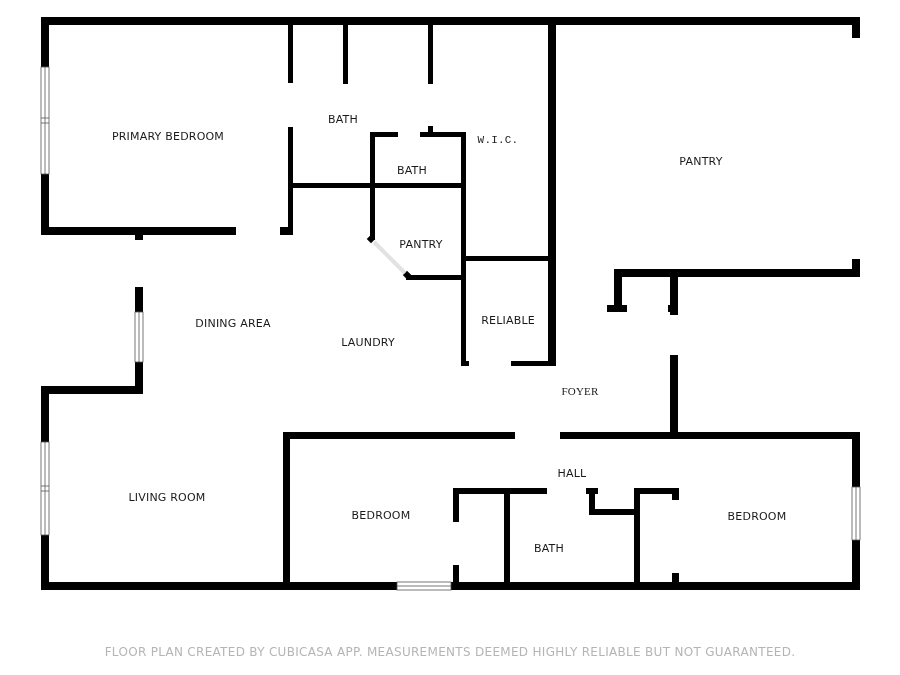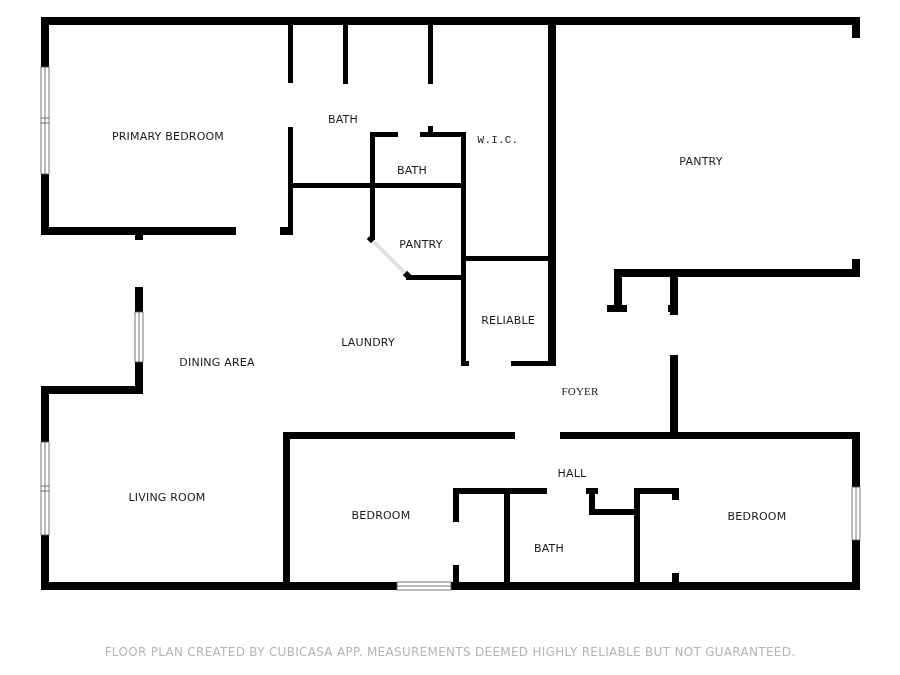--- a/index.html
+++ b/index.html
@@ -127,21 +127,21 @@
   </g>
 </svg>
 
 <div id="labels">
     <div class="room-label" style="left: 168px; top: 136px;">PRIMARY BEDROOM</div>
     <div class="room-label" style="left: 343px; top: 119px;">BATH</div>
     <div class="room-label" style="left: 412px; top: 170px;">BATH</div>
     <div class="room-label" style="left: 498px; top: 140px; font-family: Liberation Mono, monospace;">W.I.C.</div>
     <div class="room-label" style="left: 701px; top: 161px;">PANTRY</div>
     <div class="room-label" style="left: 421px; top: 244px;">PANTRY</div>
-    <div class="room-label" style="left: 217px; top: 323px; margin-top: 39px;">DINING AREA</div>
+    <div class="room-label" style="left: 233px; top: 323px;">DINING AREA</div>
     <div class="room-label" style="left: 368px; top: 342px;">LAUNDRY</div>
     <div class="room-label" style="left: 508px; top: 320px;">RELIABLE</div>
     <div class="room-label" style="left: 580px; top: 391px; font-family: Liberation Serif, serif;">FOYER</div>
     <div class="room-label" style="left: 572px; top: 473px;">HALL</div>
     <div class="room-label" style="left: 167px; top: 497px;">LIVING ROOM</div>
     <div class="room-label" style="left: 381px; top: 515px;">BEDROOM</div>
     <div class="room-label" style="left: 549px; top: 548px;">BATH</div>
     <div class="room-label" style="left: 757px; top: 516px;">BEDROOM</div>
   </div>
 

